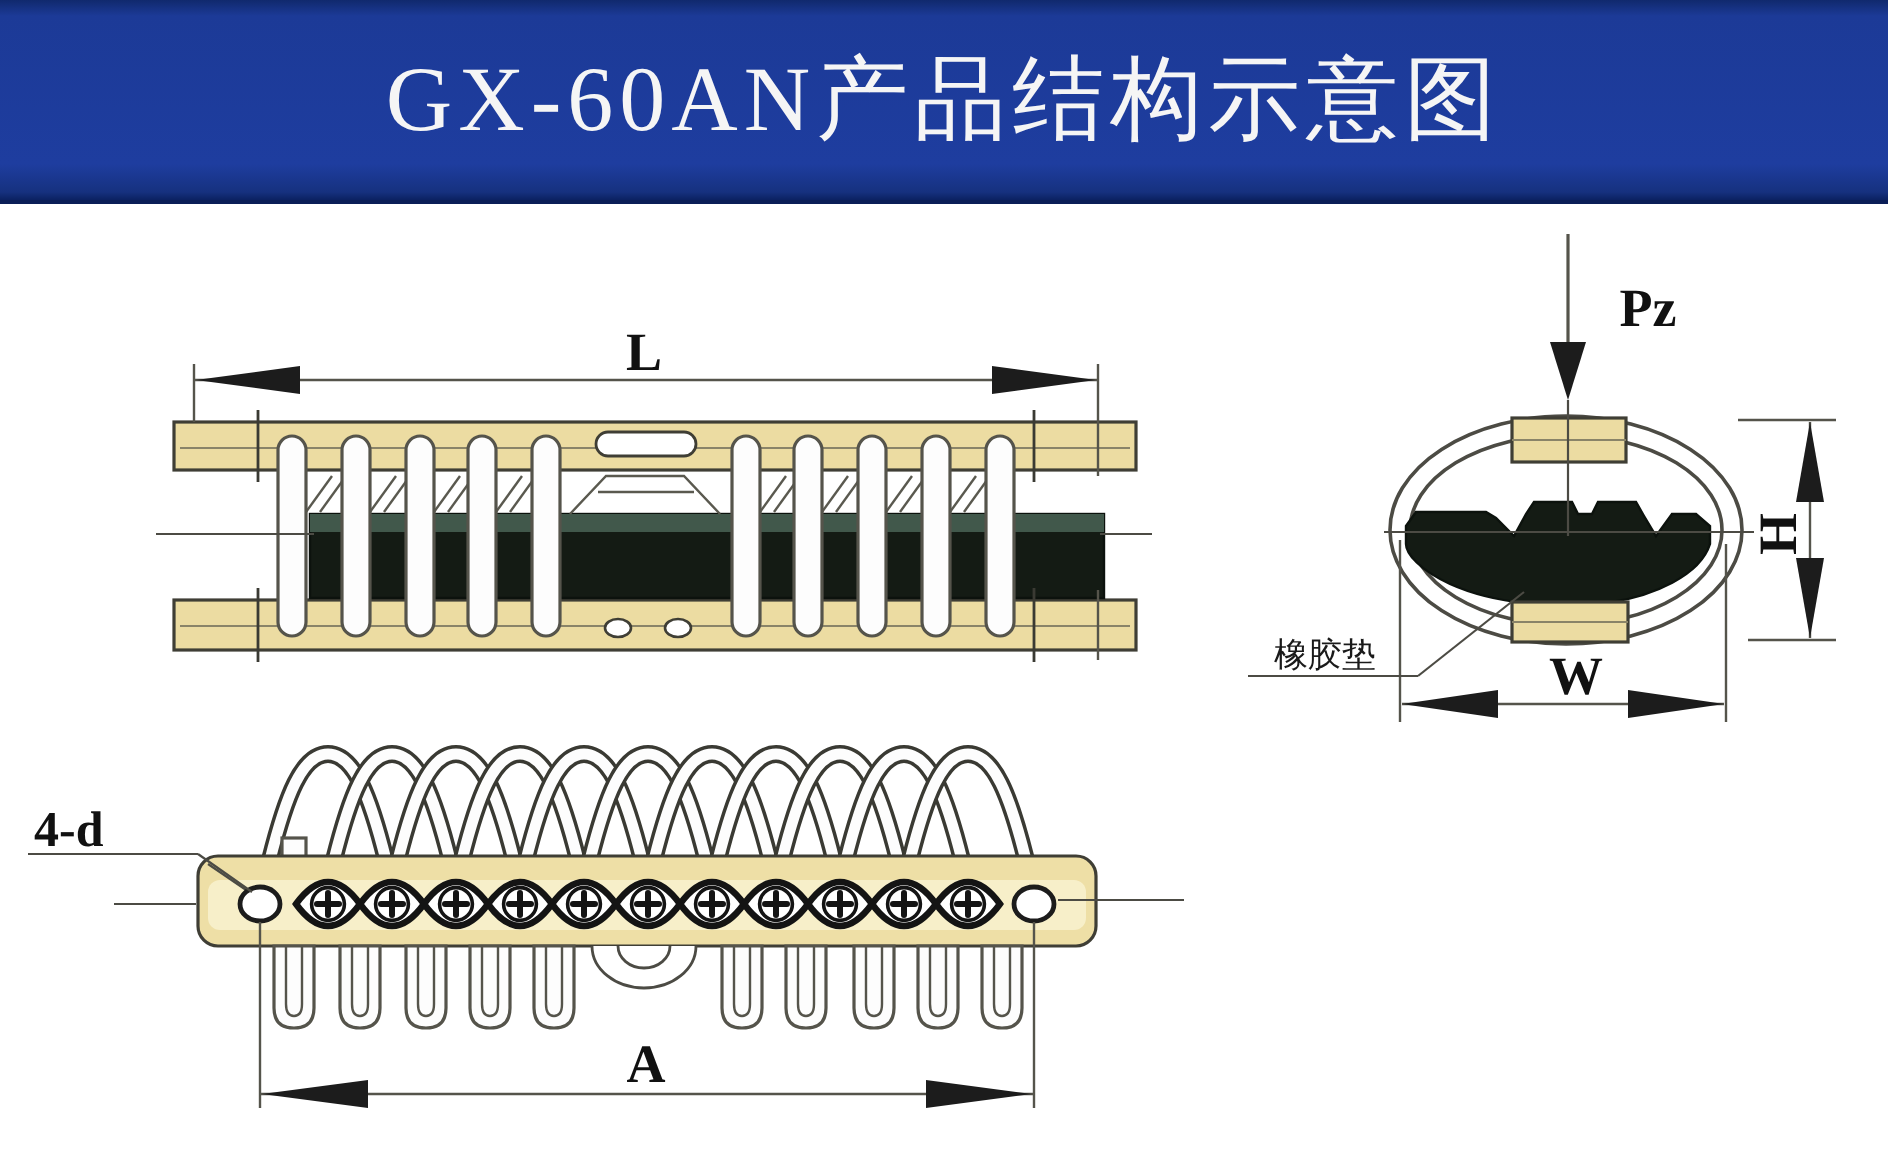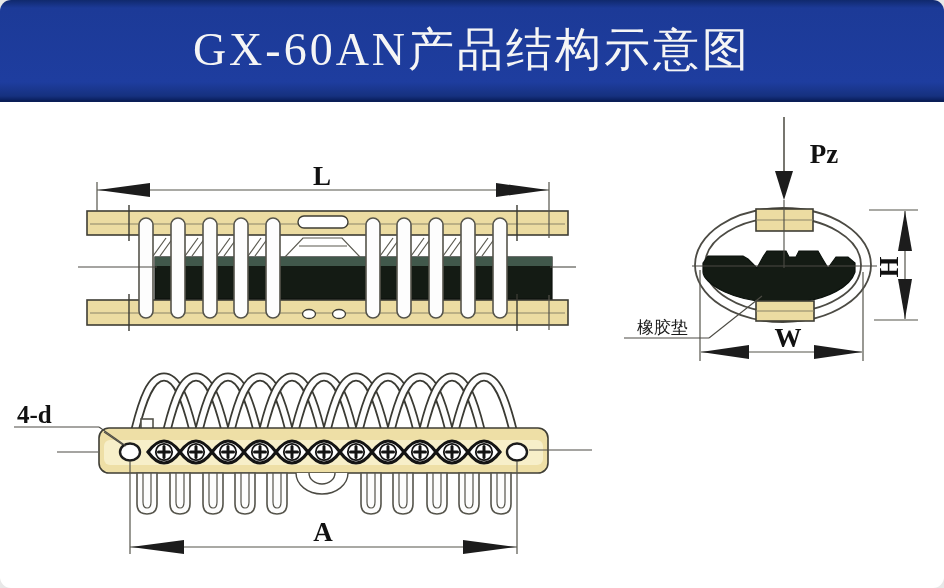--- a/index.html
+++ b/index.html
@@ -1,17 +1,17 @@
 <!DOCTYPE html>
 <html><head>
 <meta charset="utf-8">
 <style>
   html,body{margin:0;padding:0;background:#e8e8e8;}
   .page{position:relative;width:944px;height:588px;background:#ffffff;overflow:hidden;
-        font-family:"Liberation Sans","DejaVu Sans",sans-serif;border-radius:11px;}
+        font-family:"Liberation Sans","DejaVu Sans",sans-serif;}
   .banner{position:absolute;left:0;top:0;width:944px;height:102px;
         background:linear-gradient(180deg,#10296d 0%,#1c3a97 8%,#1e3d9f 82%,#16317f 96%,#0b2161 100%);
         border-bottom:2px solid #0a1e57;box-sizing:border-box;
         display:flex;align-items:center;justify-content:center;}
   .banner h1{margin:0;font-family:"Liberation Serif","DejaVu Serif",serif;font-weight:normal;
         font-size:46px;letter-spacing:3px;color:#f5f5f5;}
   .diagram{position:absolute;left:0;top:102px;}
   
   .part{stroke:#3f3e35;stroke-width:1.6;}
   .seam{stroke:#8a8468;stroke-width:1;fill:none;}

